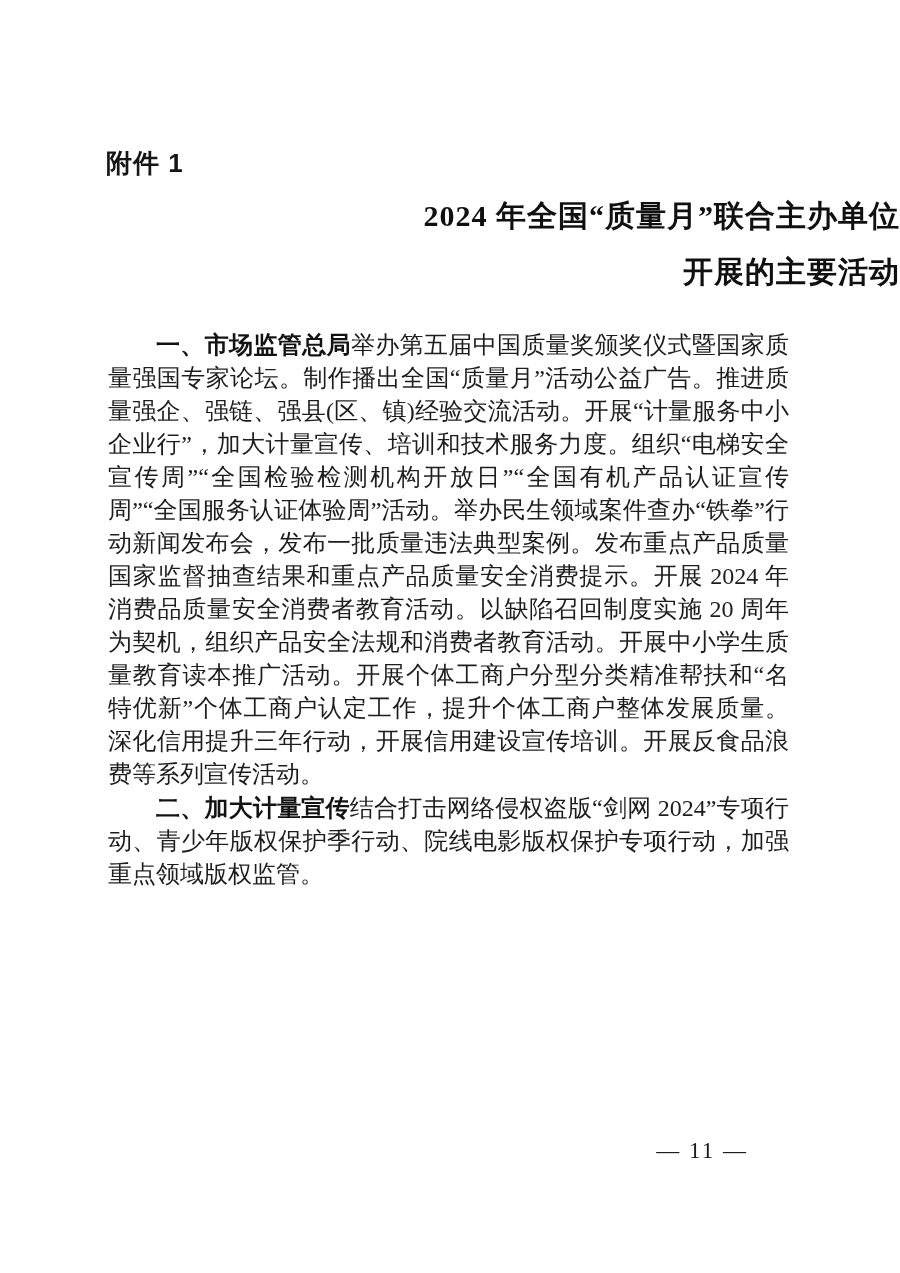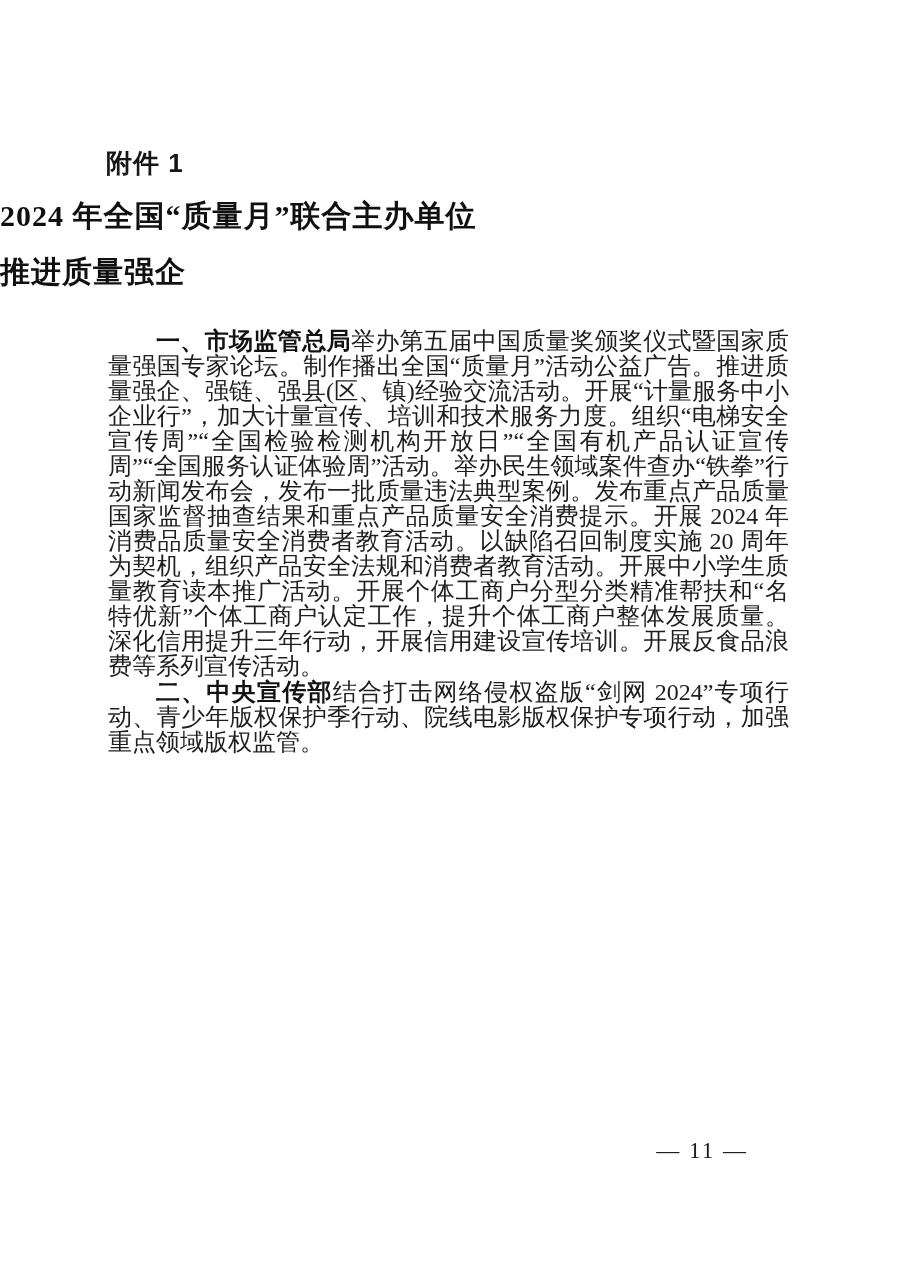--- a/index.html
+++ b/index.html
@@ -22,35 +22,35 @@
     font-family:"Liberation Sans","DejaVu Sans",sans-serif;
     color:#161616;
     letter-spacing:1px;
   }
   .title{
     position:absolute;
     left:0;
     top:188px;
     width:100%;
     margin:0;
-    text-align:left;
+    text-align:right;
     font-size:30px;
     line-height:56px;
     font-weight:700;
     color:#101010;
     letter-spacing:1px;
   }
   .title span{display:block;}
   .doc-body{
     position:absolute;
     left:108px;
     top:328px;
     width:681px;
     font-size:24px;
-    line-height:25px;
+    line-height:33px;
     text-align:justify;
     text-justify:inter-character;
     color:#1d1d1d;
   }
   .doc-body p{
     margin:0;
     text-indent:2em;
   }
   .lead{
     font-weight:700;
@@ -68,25 +68,25 @@
 </style>
 </head>
 <body>
 
 <div class="page">
 
   <div class="attachment">附件 1</div>
 
   <h1 class="title">
     <span>2024 年全国“质量月”联合主办单位</span>
-    <span>推进质量强企</span>
+    <span>开展的主要活动</span>
   </h1>
 
   <div class="doc-body">
     <p><b class="lead">一、市场监管总局</b><span>举办第五届中国质量奖颁奖仪式暨国家质量强国专家论坛。制作播出全国“质量月”活动公益广告。推进质量强企、强链、强县(区、镇)经验交流活动。开展“计量服务中小企业行”，加大计量宣传、培训和技术服务力度。组织“电梯安全宣传周”“全国检验检测机构开放日”“全国有机产品认证宣传周”“全国服务认证体验周”活动。举办民生领域案件查办“铁拳”行动新闻发布会，发布一批质量违法典型案例。发布重点产品质量国家监督抽查结果和重点产品质量安全消费提示。开展 2024 年消费品质量安全消费者教育活动。以缺陷召回制度实施 20 周年为契机，组织产品安全法规和消费者教育活动。开展中小学生质量教育读本推广活动。开展个体工商户分型分类精准帮扶和“名特优新”个体工商户认定工作，提升个体工商户整体发展质量。深化信用提升三年行动，开展信用建设宣传培训。开展反食品浪费等系列宣传活动。</span></p>
 
-    <p><b class="lead">二、中央宣传部</b><span>结合打击网络侵权盗版“剑网 2024”专项行动、青少年版权保护季行动、院线电影版权保护专项行动，加强重点领域版权监管。</span></p>
+    <p><b class="lead">二、加大计量宣传</b><span>结合打击网络侵权盗版“剑网 2024”专项行动、青少年版权保护季行动、院线电影版权保护专项行动，加强重点领域版权监管。</span></p>
 
   </div>
 
   <div class="pagenum">— 11 —</div>
 
 </div>
 
 </body></html>

